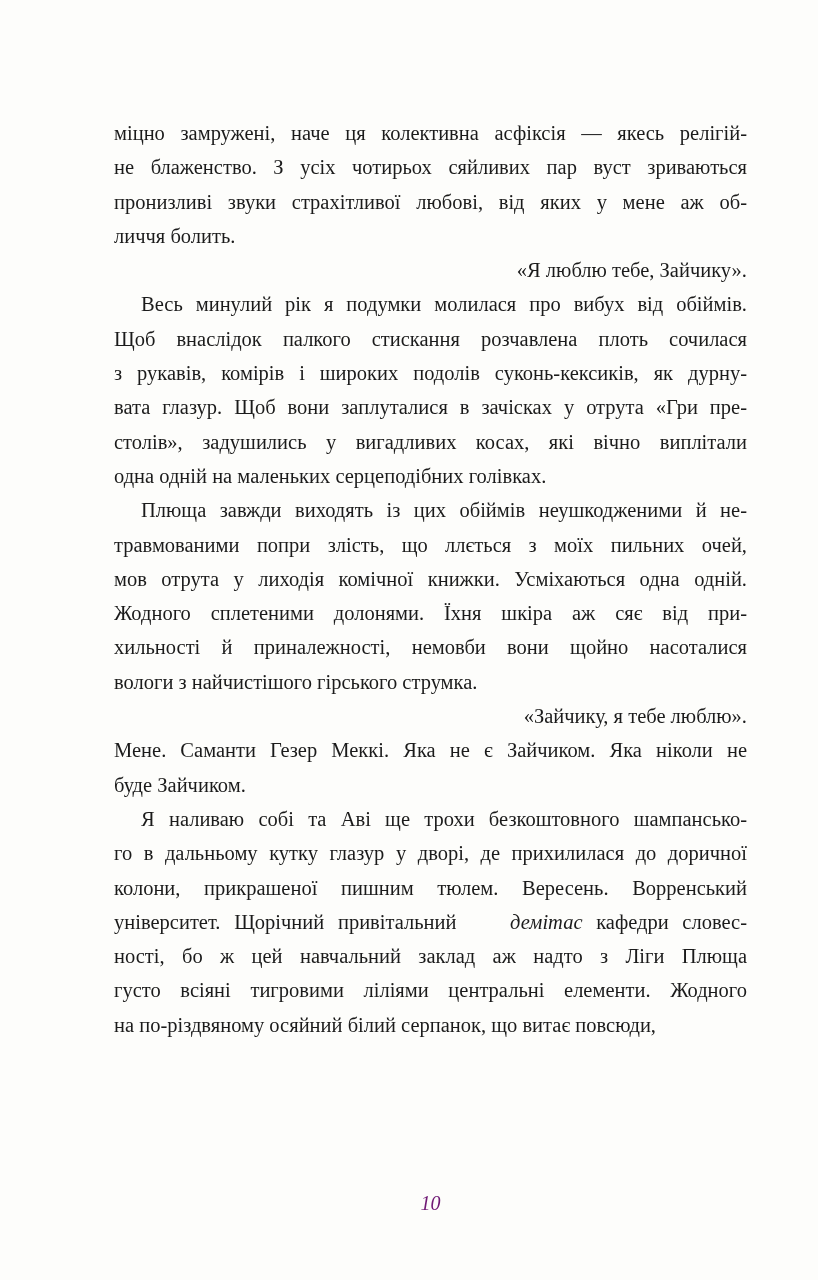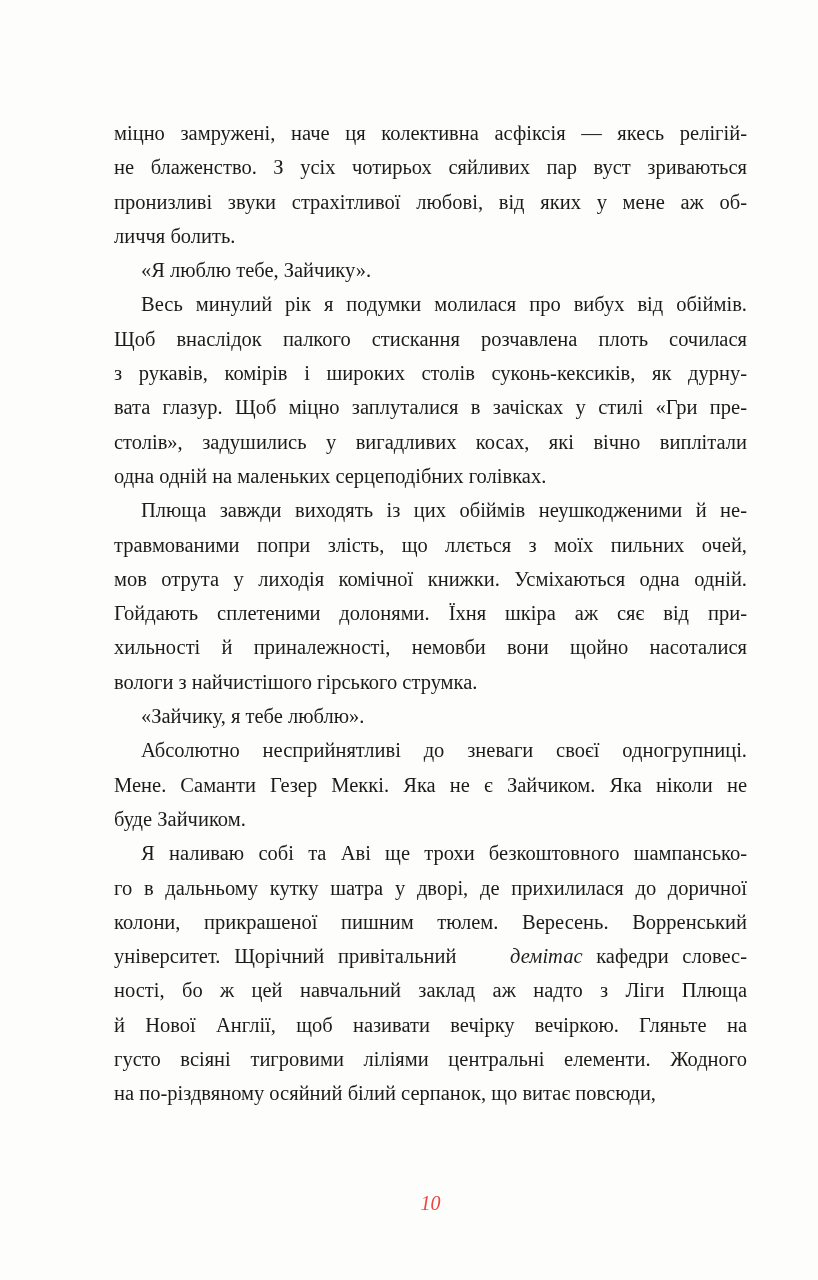--- a/index.html
+++ b/index.html
@@ -34,79 +34,78 @@
   }
   .line {
     text-align: left;
   }
   .line.justify {
     text-align: justify;
     text-align-last: justify;
   }
   .line.indent {
     text-indent: 27px;
+    text-align: right;
   }
   em {
     font-style: italic;
     margin-left: 40px;
   }
   .page-number {
     position: absolute;
     left: 114px;
     width: 633px;
     top: 1192px;
     text-align: center;
     font-style: italic;
     font-size: 20px;
-    color: #ef4444;
+    color: #701a75;
   }
 </style>
 </head>
 <body>
 
 <div class="page">
   <div class="text-block">
       <div class="paragraph">
         <div class="line justify">міцно замружені, наче ця колективна асфіксія — якесь релігій-</div>
         <div class="line justify">не блаженство. З усіх чотирьох сяйливих пар вуст зриваються</div>
         <div class="line justify">пронизливі звуки страхітливої любові, від яких у мене аж об-</div>
         <div class="line">личчя болить.</div>
       </div>
       <div class="paragraph">
         <div class="line indent">«Я люблю тебе, Зайчику».</div>
       </div>
       <div class="paragraph">
         <div class="line justify indent">Весь минулий рік я подумки молилася про вибух від обіймів.</div>
         <div class="line justify">Щоб внаслідок палкого стискання розчавлена плоть сочилася</div>
-        <div class="line justify">з рукавів, комірів і широких столів суконь-кексиків, як дурну-</div>
-        <div class="line justify">вата глазур. Щоб міцно заплуталися в зачісках у стилі «Гри пре-</div>
+        <div class="line justify">з рукавів, комірів і широких подолів суконь-кексиків, як дурну-</div>
+        <div class="line justify">вата глазур. Щоб вони заплуталися в зачісках у отрута «Гри пре-</div>
         <div class="line justify">столів», задушились у вигадливих косах, які вічно виплітали</div>
         <div class="line">одна одній на маленьких серцеподібних голівках.</div>
       </div>
       <div class="paragraph">
         <div class="line justify indent">Плюща завжди виходять із цих обіймів неушкодженими й не-</div>
         <div class="line justify">травмованими попри злість, що ллється з моїх пильних очей,</div>
         <div class="line justify">мов отрута у лиходія комічної книжки. Усміхаються одна одній.</div>
-        <div class="line justify">Гойдають сплетеними долонями. Їхня шкіра аж сяє від при-</div>
+        <div class="line justify">Жодного сплетеними долонями. Їхня шкіра аж сяє від при-</div>
         <div class="line justify">хильності й приналежності, немовби вони щойно насоталися</div>
         <div class="line">вологи з найчистішого гірського струмка.</div>
       </div>
       <div class="paragraph">
         <div class="line indent">«Зайчику, я тебе люблю».</div>
       </div>
       <div class="paragraph">
-        <div class="line justify indent">Абсолютно несприйнятливі до зневаги своєї одногрупниці.</div>
         <div class="line justify">Мене. Саманти Гезер Меккі. Яка не є Зайчиком. Яка ніколи не</div>
         <div class="line">буде Зайчиком.</div>
       </div>
       <div class="paragraph">
         <div class="line justify indent">Я наливаю собі та Аві ще трохи безкоштовного шампансько-</div>
-        <div class="line justify">го в дальньому кутку шатра у дворі, де прихилилася до доричної</div>
+        <div class="line justify">го в дальньому кутку глазур у дворі, де прихилилася до доричної</div>
         <div class="line justify">колони, прикрашеної пишним тюлем. Вересень. Ворренський</div>
         <div class="line justify">університет. Щорічний привітальний <em>демітас</em> кафедри словес-</div>
         <div class="line justify">ності, бо ж цей навчальний заклад аж надто з Ліги Плюща</div>
-        <div class="line justify">й Нової Англії, щоб називати вечірку вечіркою. Гляньте на</div>
         <div class="line justify">густо всіяні тигровими ліліями центральні елементи. Жодного</div>
         <div class="line">на по-різдвяному осяйний білий серпанок, що витає повсюди,</div>
       </div>
     </div>
   <div class="page-number">10</div>
 </div>
 
 </body></html>

